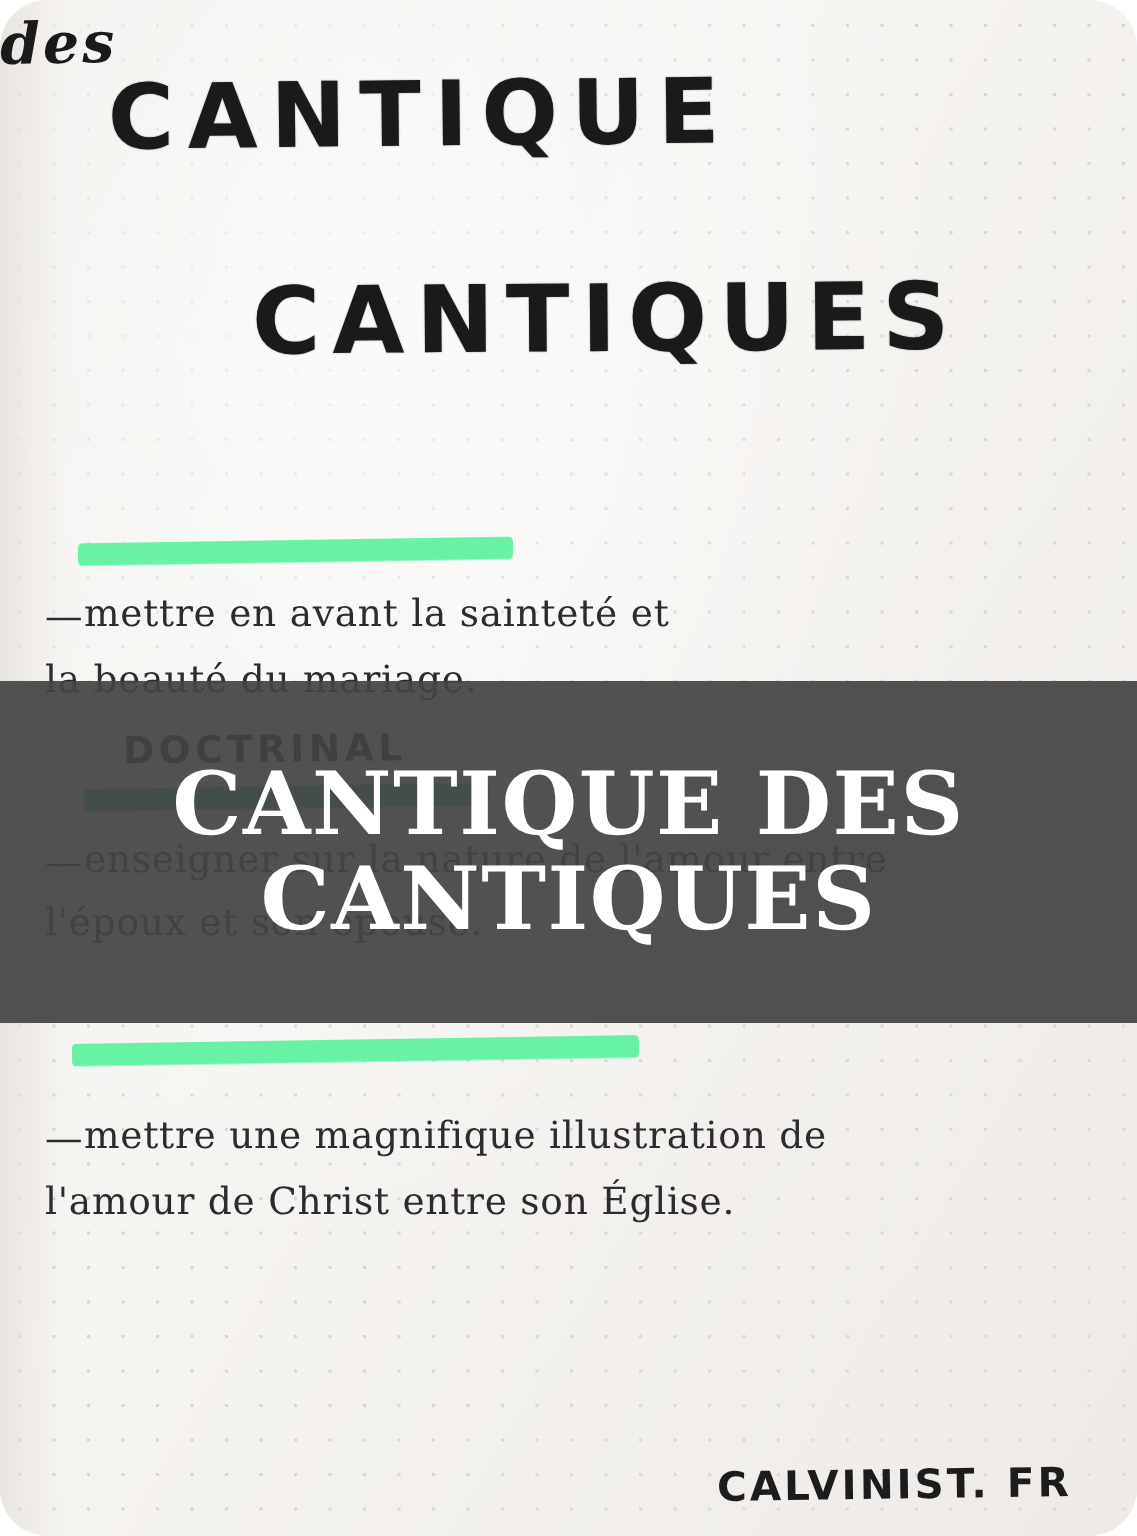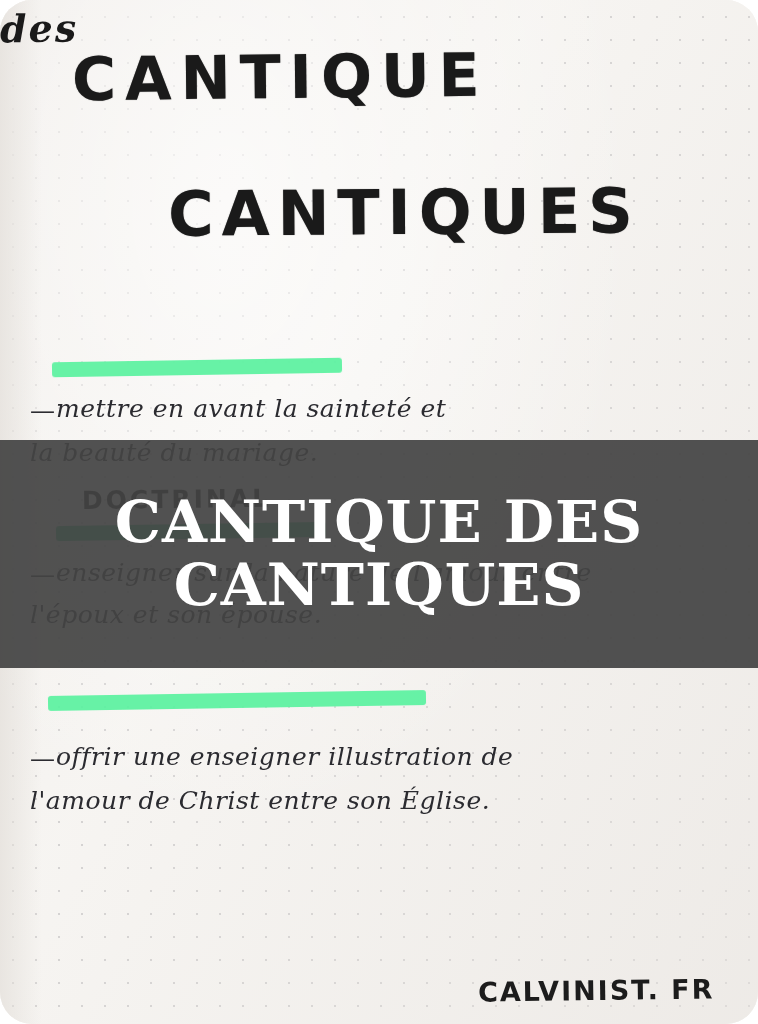--- a/index.html
+++ b/index.html
@@ -102,21 +102,20 @@
     height: 15px;
     border-radius: 3px;
     transform: rotate(-0.9deg);
     filter: blur(0.4px);
     opacity: 0.92;
   }
   .body-line {
     position: absolute;
     left: 30px;
     font-family: "DejaVu Serif", serif;
-    font-style: italic;
     font-size: 25px;
     color: #2b2b30;
     white-space: nowrap;
     letter-spacing: 0.5px;
   }
   .dash {
     position: absolute;
     font-family: "DejaVu Serif", serif;
     font-size: 25px;
     color: #2b2b30;
@@ -177,22 +176,22 @@
   <div class="section" style="top:485px;">
     <div class="sec-head">DOCTRINAL</div>
   </div>
   <div class="hl" style="top:524px; left:56px; width:270px; background:#3fcf84;"></div>
   <div class="dash" style="left:30px; top:560px;">—</div>
   <div class="body-line" style="left:56px; top:558px;">enseigner sur la nature de l'amour entre</div>
   <div class="body-line" style="left:30px; top:600px;">l'époux et son épouse.</div>
 
   <div class="hl" style="top:693px; left:48px; width:378px; background:#5bf2a0;"></div>
   <div class="dash" style="left:30px; top:744px;">—</div>
-  <div class="body-line" style="left:56px; top:742px;">offrir une enseigner illustration de</div>
+  <div class="body-line" style="left:56px; top:742px;">mettre une magnifique illustration de</div>
   <div class="body-line" style="left:30px; top:786px;">l'amour de Christ entre son Église.</div>
 
-  <div class="overlay" style="top:440px; height:228px;">
+  <div class="overlay" style="top:454px; height:228px;">
     <div class="overlay-text">CANTIQUE DES CANTIQUES</div>
   </div>
 
   <div id="footer">CALVINIST. FR</div>
 
 </div>
 
 </body></html>

